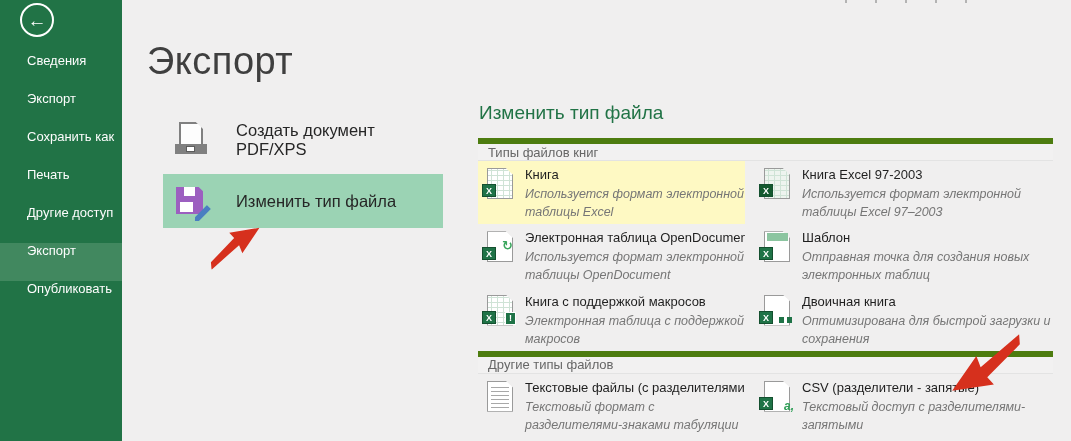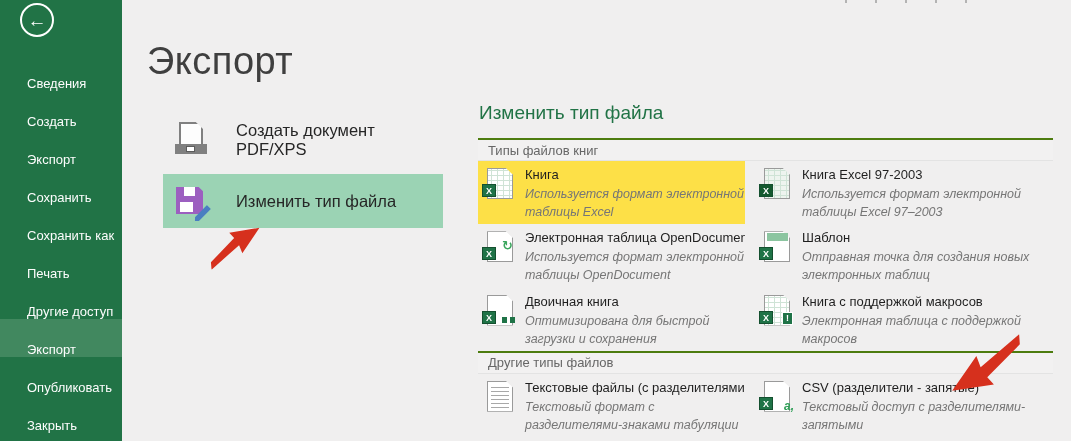--- a/index.html
+++ b/index.html
@@ -10,21 +10,21 @@
     -webkit-font-smoothing:antialiased;
   }
   
   .sidebar{position:absolute;left:0;top:0;width:122px;height:441px;background:#217346;}
   .back-btn{
     position:absolute;left:20px;top:3px;width:34px;height:34px;border:2px solid #fff;
     border-radius:50%;color:#fff;display:flex;align-items:center;justify-content:center;
     font-size:19px;line-height:1;cursor:pointer;box-sizing:border-box;
   }
   .sb-nav{position:absolute;left:0;top:53px;width:122px;}
-  .sb-item{height:38px;display:flex;align-items:flex-end;padding-left:27px;box-sizing:border-box;
+  .sb-item{height:38px;display:flex;align-items:flex-start;padding-left:27px;box-sizing:border-box;
     color:#fdfdfd;font-size:13px;cursor:pointer;}
   .sb-item.sel{background:#41885f;}
   
   .page-title{position:absolute;left:147px;top:40px;font-size:38px;font-weight:300;color:#3f3f3f;letter-spacing:.5px;}
   
   .options{position:absolute;left:163px;top:112px;width:280px;}
   .opt{display:flex;align-items:center;gap:28px;height:56px;padding-left:13px;box-sizing:border-box;cursor:pointer;}
   .opt + .opt{margin-top:6px;height:54px;}
   .opt.sel{background:#9bd3b4;}
   .opt-label{font-size:16.5px;color:#262626;}
@@ -39,25 +39,25 @@
   [data-icon="floppy-pencil-icon"] .page{position:absolute;left:0;top:4px;width:27px;height:27px;background:#9c5fc0;
     clip-path:polygon(0 0,84% 0,100% 16%,100% 100%,0 100%);}
   [data-icon="floppy-pencil-icon"] .page::before{content:"";position:absolute;left:8px;top:0;width:11px;height:9px;background:#fff;}
   [data-icon="floppy-pencil-icon"] .page::after{content:"";position:absolute;left:4px;bottom:2px;width:13px;height:10px;background:#fff;}
   [data-icon="floppy-pencil-icon"] .extra{position:absolute;right:-4px;bottom:2px;width:20px;height:6px;background:#4a7fc1;
     transform:rotate(-45deg);clip-path:polygon(16% 0,100% 0,100% 100%,16% 100%,0 50%);}
   
   .panel{position:absolute;left:478px;top:100px;width:575px;}
   .panel-title{font-size:19px;color:#217346;margin:2px 0 14px 1px;}
   .sec-bar{height:23px;display:flex;align-items:center;padding-left:10px;box-sizing:border-box;
-    background:#f2f1f1;border-top:2px solid #4d7c0f;border-bottom:1px solid #e3e3e3;
+    background:#f2f1f1;border-top:6px solid #4d7c0f;border-bottom:1px solid #e3e3e3;
     color:#666;font-size:13px;}
   .ft-grid{display:grid;grid-template-columns:267px 298px;column-gap:10px;}
   .ft-item{display:flex;gap:12px;min-height:58px;padding:5px 0 3px 9px;box-sizing:border-box;cursor:pointer;}
-  .ft-item.sel{background:#fde047;}
+  .ft-item.sel{background:#fef9c3;}
   .ft-title{font-size:13px;color:#1f1f1f;margin-bottom:3px;white-space:nowrap;overflow:hidden;}
   .ft-desc{font-size:12.5px;color:#767676;line-height:1.45;font-style:italic;}
   .ft-text{min-width:0;padding-top:1px;}
   
   .ft-icon{position:relative;width:26px;height:31px;flex:none;margin-top:2px;}
   .ft-icon .page{position:absolute;inset:0;background:#fff;border:1px solid #9a9a9a;box-sizing:border-box;
     clip-path:polygon(0 0,72% 0,100% 22%,100% 100%,0 100%);}
   .ft-icon .badge{position:absolute;left:-5px;bottom:2px;width:14px;height:13px;background:#1f7347;
     border:1px solid #14502f;color:#fff;font-weight:bold;font-size:9px;line-height:12px;text-align:center;box-sizing:border-box;}
   .ft-icon .badge::before{content:"X";}
@@ -95,45 +95,36 @@
 
 <div class="sidebar">
   <div class="back-btn">
     <span>←</span>
   </div>
   <nav class="sb-nav">
       <div class="sb-item">
     <span class="sb-label">Сведения</span>
   </div>
       <div class="sb-item">
-    <span class="sb-label">Создать</span>
-  </div>
-      <div class="sb-item">
     <span class="sb-label">Экспорт</span>
-  </div>
-      <div class="sb-item">
-    <span class="sb-label">Сохранить</span>
   </div>
       <div class="sb-item">
     <span class="sb-label">Сохранить как</span>
   </div>
       <div class="sb-item">
     <span class="sb-label">Печать</span>
   </div>
       <div class="sb-item">
     <span class="sb-label">Другие доступ</span>
   </div>
       <div class="sb-item sel">
     <span class="sb-label">Экспорт</span>
   </div>
       <div class="sb-item">
     <span class="sb-label">Опубликовать</span>
-  </div>
-      <div class="sb-item">
-    <span class="sb-label">Закрыть</span>
   </div>
     </nav>
 </div>
 
 <div class="page-title">Экспорт</div>
 
 <div class="options">
     <div class="opt">
     <span class="opt-icon" data-icon="pdf-xps-icon">
         <span class="page"></span>
@@ -188,39 +179,39 @@
               <span class="page"></span>
               <span class="badge"></span>
               <span class="extra"></span>
             </span>
     <div class="ft-text">
       <div class="ft-title">Шаблон</div>
       <div class="ft-desc">Отправная точка для создания новых электронных таблиц</div>
     </div>
   </div>
           <div class="ft-item">
+    <span class="ft-icon" data-icon="macro-icon">
+              <span class="page"></span>
+              <span class="badge"></span>
+              <span class="extra"></span>
+            </span>
+    <div class="ft-text">
+      <div class="ft-title">Книга с поддержкой макросов</div>
+      <div class="ft-desc">Электронная таблица с поддержкой макросов</div>
+    </div>
+  </div>
+          <div class="ft-item">
     <span class="ft-icon" data-icon="binary-icon">
               <span class="page"></span>
               <span class="badge"></span>
               <span class="extra"></span>
             </span>
     <div class="ft-text">
       <div class="ft-title">Двоичная книга</div>
       <div class="ft-desc">Оптимизирована для быстрой загрузки и сохранения</div>
-    </div>
-  </div>
-          <div class="ft-item">
-    <span class="ft-icon" data-icon="macro-icon">
-              <span class="page"></span>
-              <span class="badge"></span>
-              <span class="extra"></span>
-            </span>
-    <div class="ft-text">
-      <div class="ft-title">Книга с поддержкой макросов</div>
-      <div class="ft-desc">Электронная таблица с поддержкой макросов</div>
     </div>
   </div>
         </div>
   </section>
       <section>
     <div class="sec-bar">
       <span class="sec-label">Другие типы файлов</span>
     </div>
     <div class="ft-grid">
           <div class="ft-item">

